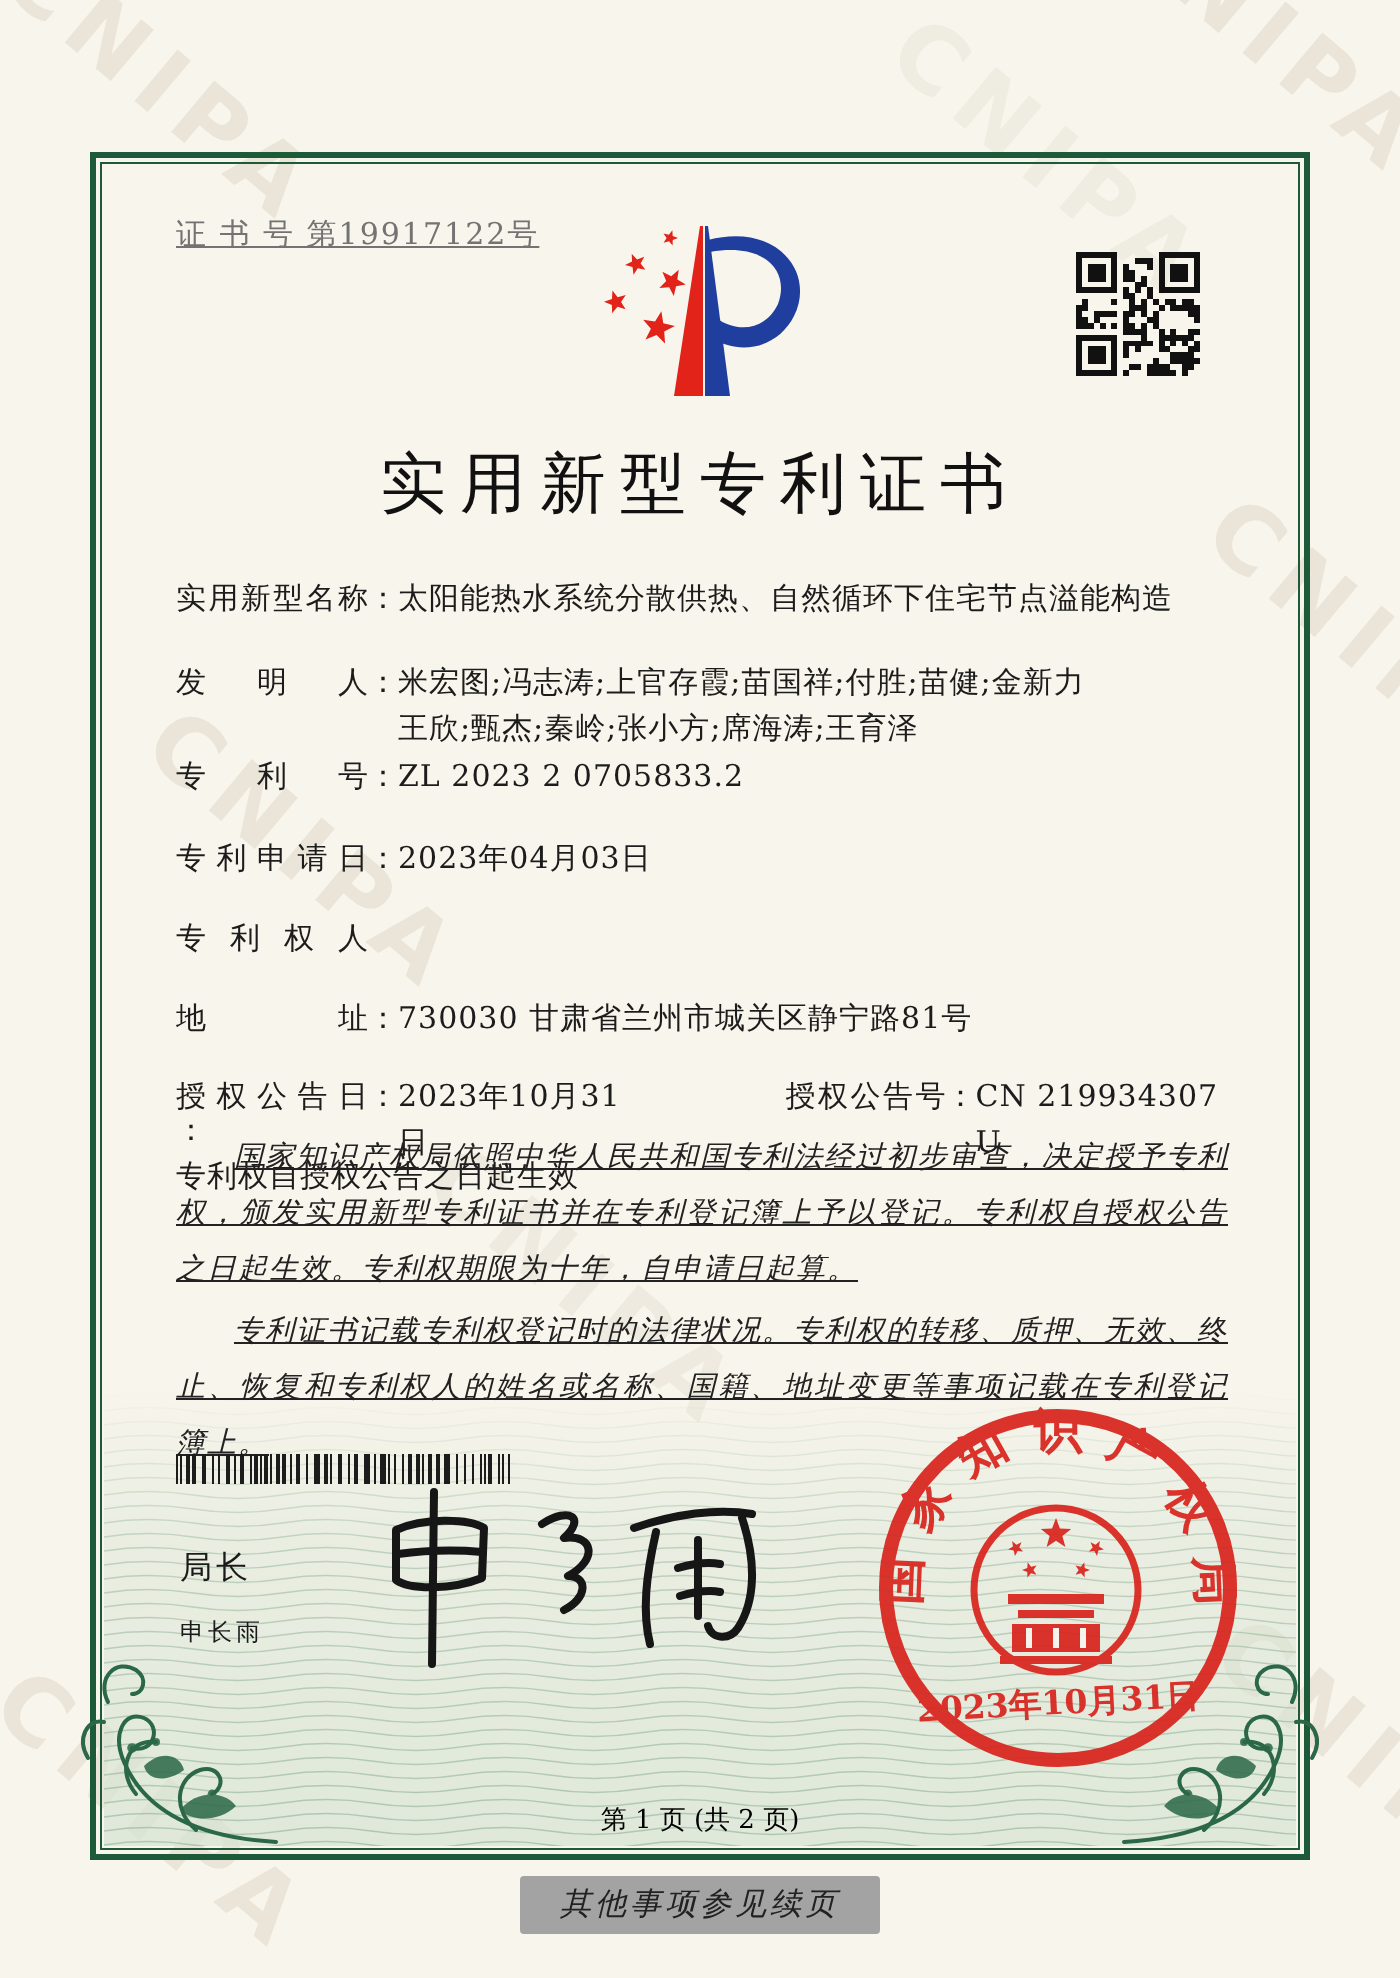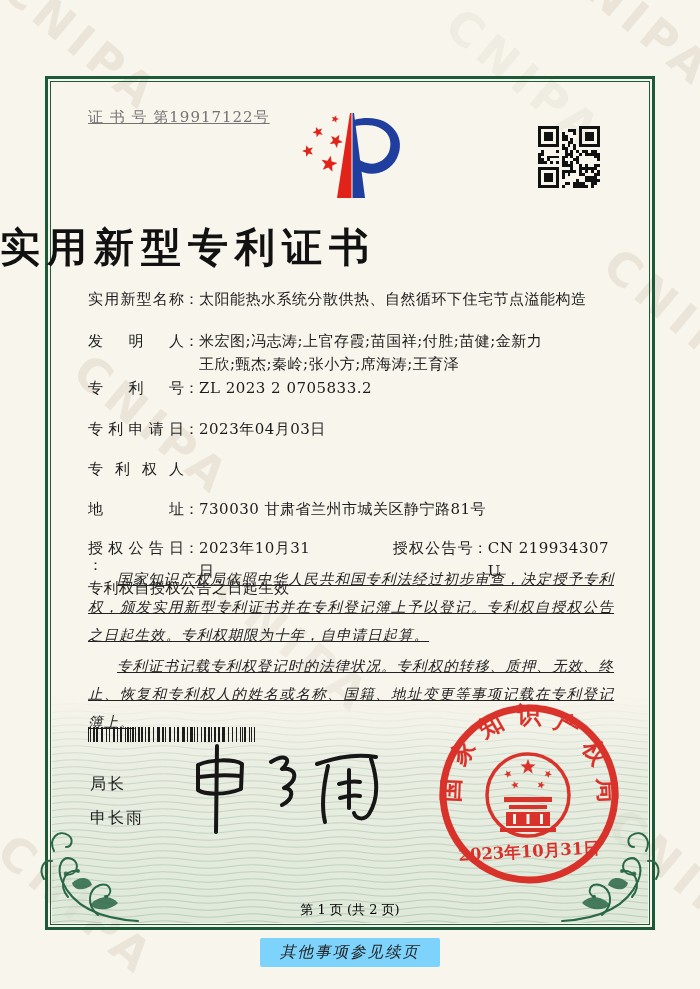--- a/index.html
+++ b/index.html
@@ -29,49 +29,49 @@
         background:linear-gradient(180deg,rgba(222,232,218,0) 0%,rgba(218,230,214,0.45) 30%,rgba(214,228,211,0.75) 100%);}
   .band svg{position:absolute;inset:0;width:100%;height:100%;}
   .corner-orn{position:absolute;bottom:-12px;width:110px;height:118px;z-index:3;}
   .corner-orn.left{left:-14px;}
   .corner-orn.right{right:-14px;transform:scaleX(-1);}
 
   
   .cert-no{position:absolute;z-index:4;left:88px;top:108px;font-size:15px;letter-spacing:1px;color:#737373;text-decoration:underline;}
   .logo{position:absolute;z-index:4;left:288px;top:108px;width:126px;height:100px;}
   .qr{position:absolute;z-index:4;left:538px;top:126px;width:62px;height:62px;}
-  .title{position:absolute;z-index:4;left:0;top:220px;width:100%;
-         font-size:40px;font-weight:bold;letter-spacing:7px;color:#111;}
+  .title{position:absolute;z-index:4;left:0;top:220px;width:100%;text-align:center;
+         font-size:33px;font-weight:normal;letter-spacing:7px;color:#111;}
 
   
   .row{position:absolute;z-index:4;left:88px;width:530px;font-size:15px;line-height:1.5;
        display:flex;align-items:flex-start;color:#1c1c1c;}
   .flabel{display:inline-block;width:96px;flex:0 0 96px;text-align:justify;text-align-last:justify;}
   .fcolon{flex:0 0 14px;}
   .fvalue{white-space:pre-line;letter-spacing:0.5px;}
   .row.grant .pair2{margin-left:72px;display:flex;}
   .row.grant .flabel2{display:inline-block;width:80px;flex:0 0 80px;text-align:justify;text-align-last:justify;}
 
   
   .paras{position:absolute;z-index:4;left:88px;top:566px;width:526px;
          font-style:italic;font-size:14.5px;line-height:1.92;letter-spacing:1px;
          text-align:justify;color:#222;}
   .paras p{text-indent:2em;margin-bottom:4px;text-decoration:underline;}
 
   
   .barcode{position:absolute;z-index:4;left:88px;top:727px;width:168px;height:15px;}
   .sig-title{position:absolute;z-index:4;left:90px;top:774px;font-family:var(--sans);font-size:16px;letter-spacing:2px;color:#1a1a1a;}
-  .sig-name{position:absolute;z-index:4;left:90px;top:808px;font-family:Liberation Serif, serif;font-size:16px;letter-spacing:2px;color:#1a1a1a;}
+  .sig-name{position:absolute;z-index:4;left:90px;top:808px;font-family:Liberation Serif, serif;font-size:12px;letter-spacing:2px;color:#1a1a1a;}
   .signature{position:absolute;z-index:4;left:185px;top:738px;width:210px;height:102px;}
   .seal{position:absolute;z-index:5;left:436px;top:701px;width:186px;height:186px;opacity:0.93;}
 
   .footer-page{position:absolute;z-index:4;left:0;top:901px;width:100%;text-align:center;
                font-size:13px;color:#000000;}
   .cont-note{position:absolute;z-index:6;left:50%;top:938px;transform:translateX(-50%);
-             background:#7dd3fc;padding:4px 20px;font-style:italic;font-size:15.5px;
+             background:#a3a3a3;padding:4px 20px;font-style:italic;font-size:15.5px;
              letter-spacing:2px;color:#222;border-radius:2px;}
 </style>
 </head>
 <body>
 
 <div class="page">
 
   <span class="wm" style="left:-14px;top:14px;">CNIPA</span>
   <span class="wm" style="left:540px;top:-10px;">CNIPA</span>
   <span class="wm" style="left:430px;top:52px;color:rgba(170,158,128,0.10);">CNIPA</span>

